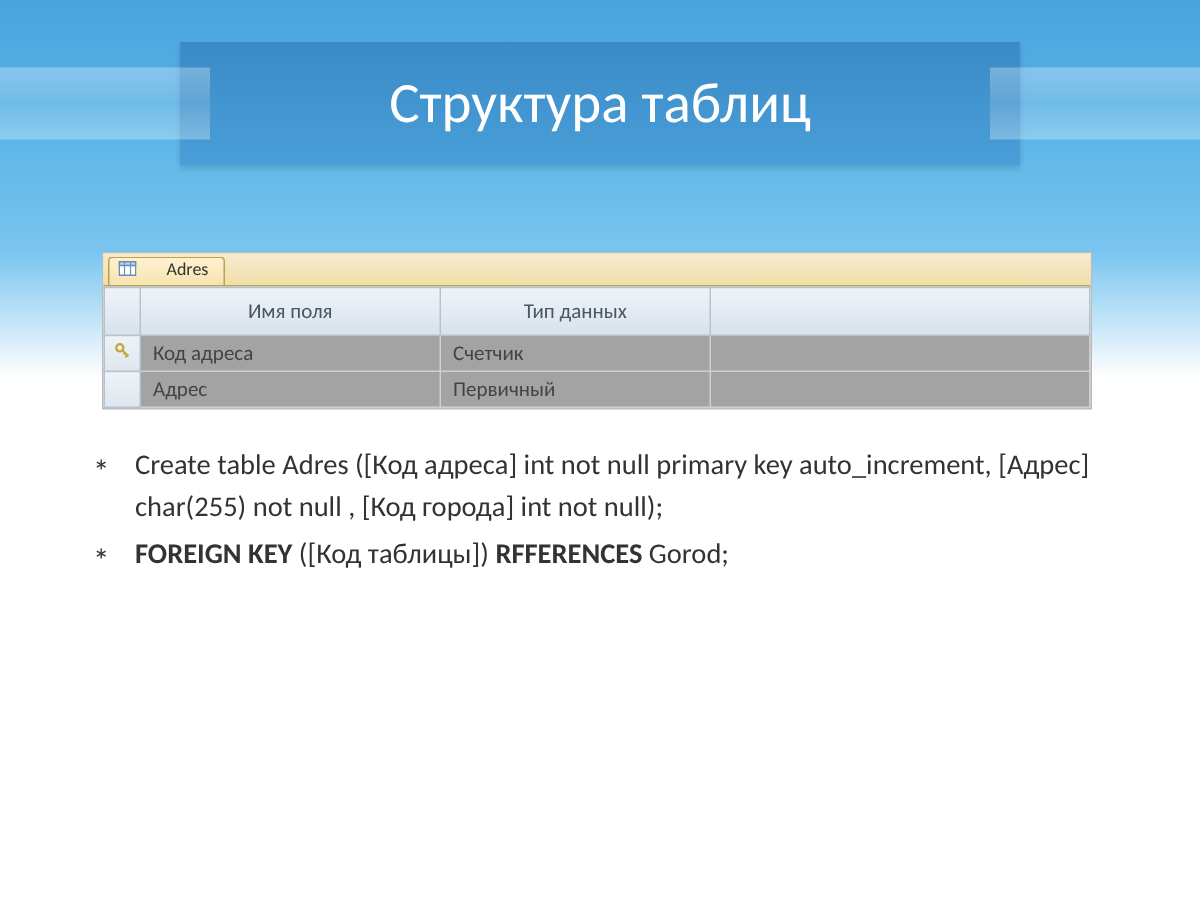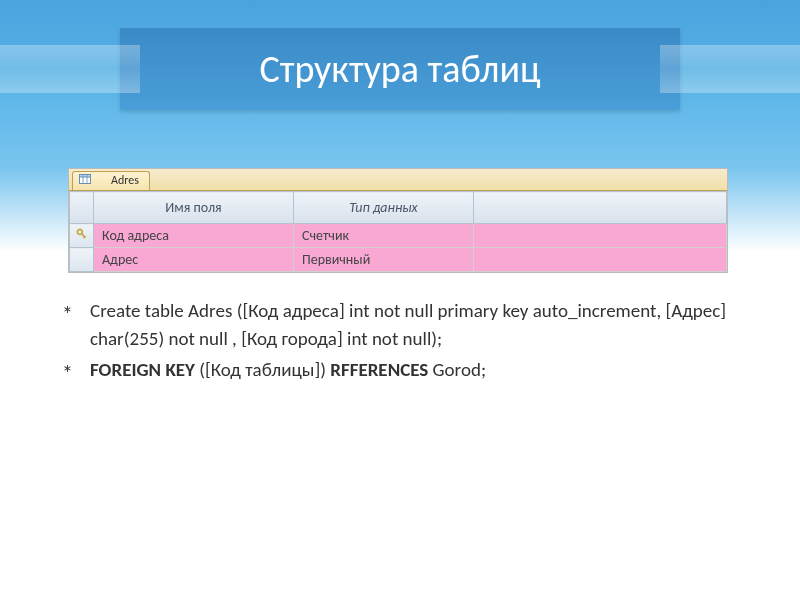--- a/index.html
+++ b/index.html
@@ -129,21 +129,21 @@
     color: #4a5568;
     padding: 4px 8px;
     text-align: center;
     font-size: 14px;
     height: 32px;
   }
   .grid td {
     border: 1px solid #d0d0d0;
     padding: 3px 8px;
     color: #444;
-    background: #f9a8d4;
+    background: #a3a3a3;
     height: 22px;
     font-size: 14px;
   }
   .row-selector {
     width: 24px;
     background: linear-gradient(180deg, #eef3f8 0%, #dde6ef 100%) !important;
     border: 1px solid #b5c3d0 !important;
     text-align: center;
     padding: 0 !important;
   }
@@ -151,21 +151,21 @@
     width: 24px;
     background: linear-gradient(180deg, #eef3f8 0%, #d8e2ec 100%);
   }
   .key-icon {
     width: 14px;
     height: 14px;
     display: inline-block;
   }
   .key-icon svg { width: 14px; height: 14px; }
   .col-name { width: 200px; text-align: left; }
-  .col-type { width: 180px; text-align: left; font-style: italic; }
+  .col-type { width: 180px; text-align: left; }
   .col-rest { background: #fff; }
   .bottom-bullets {
     list-style: none;
     margin-top: 20px;
   }
   .bottom-bullets li {
     position: relative;
     padding-left: 40px;
     font-size: 19px;
     line-height: 1.45;

